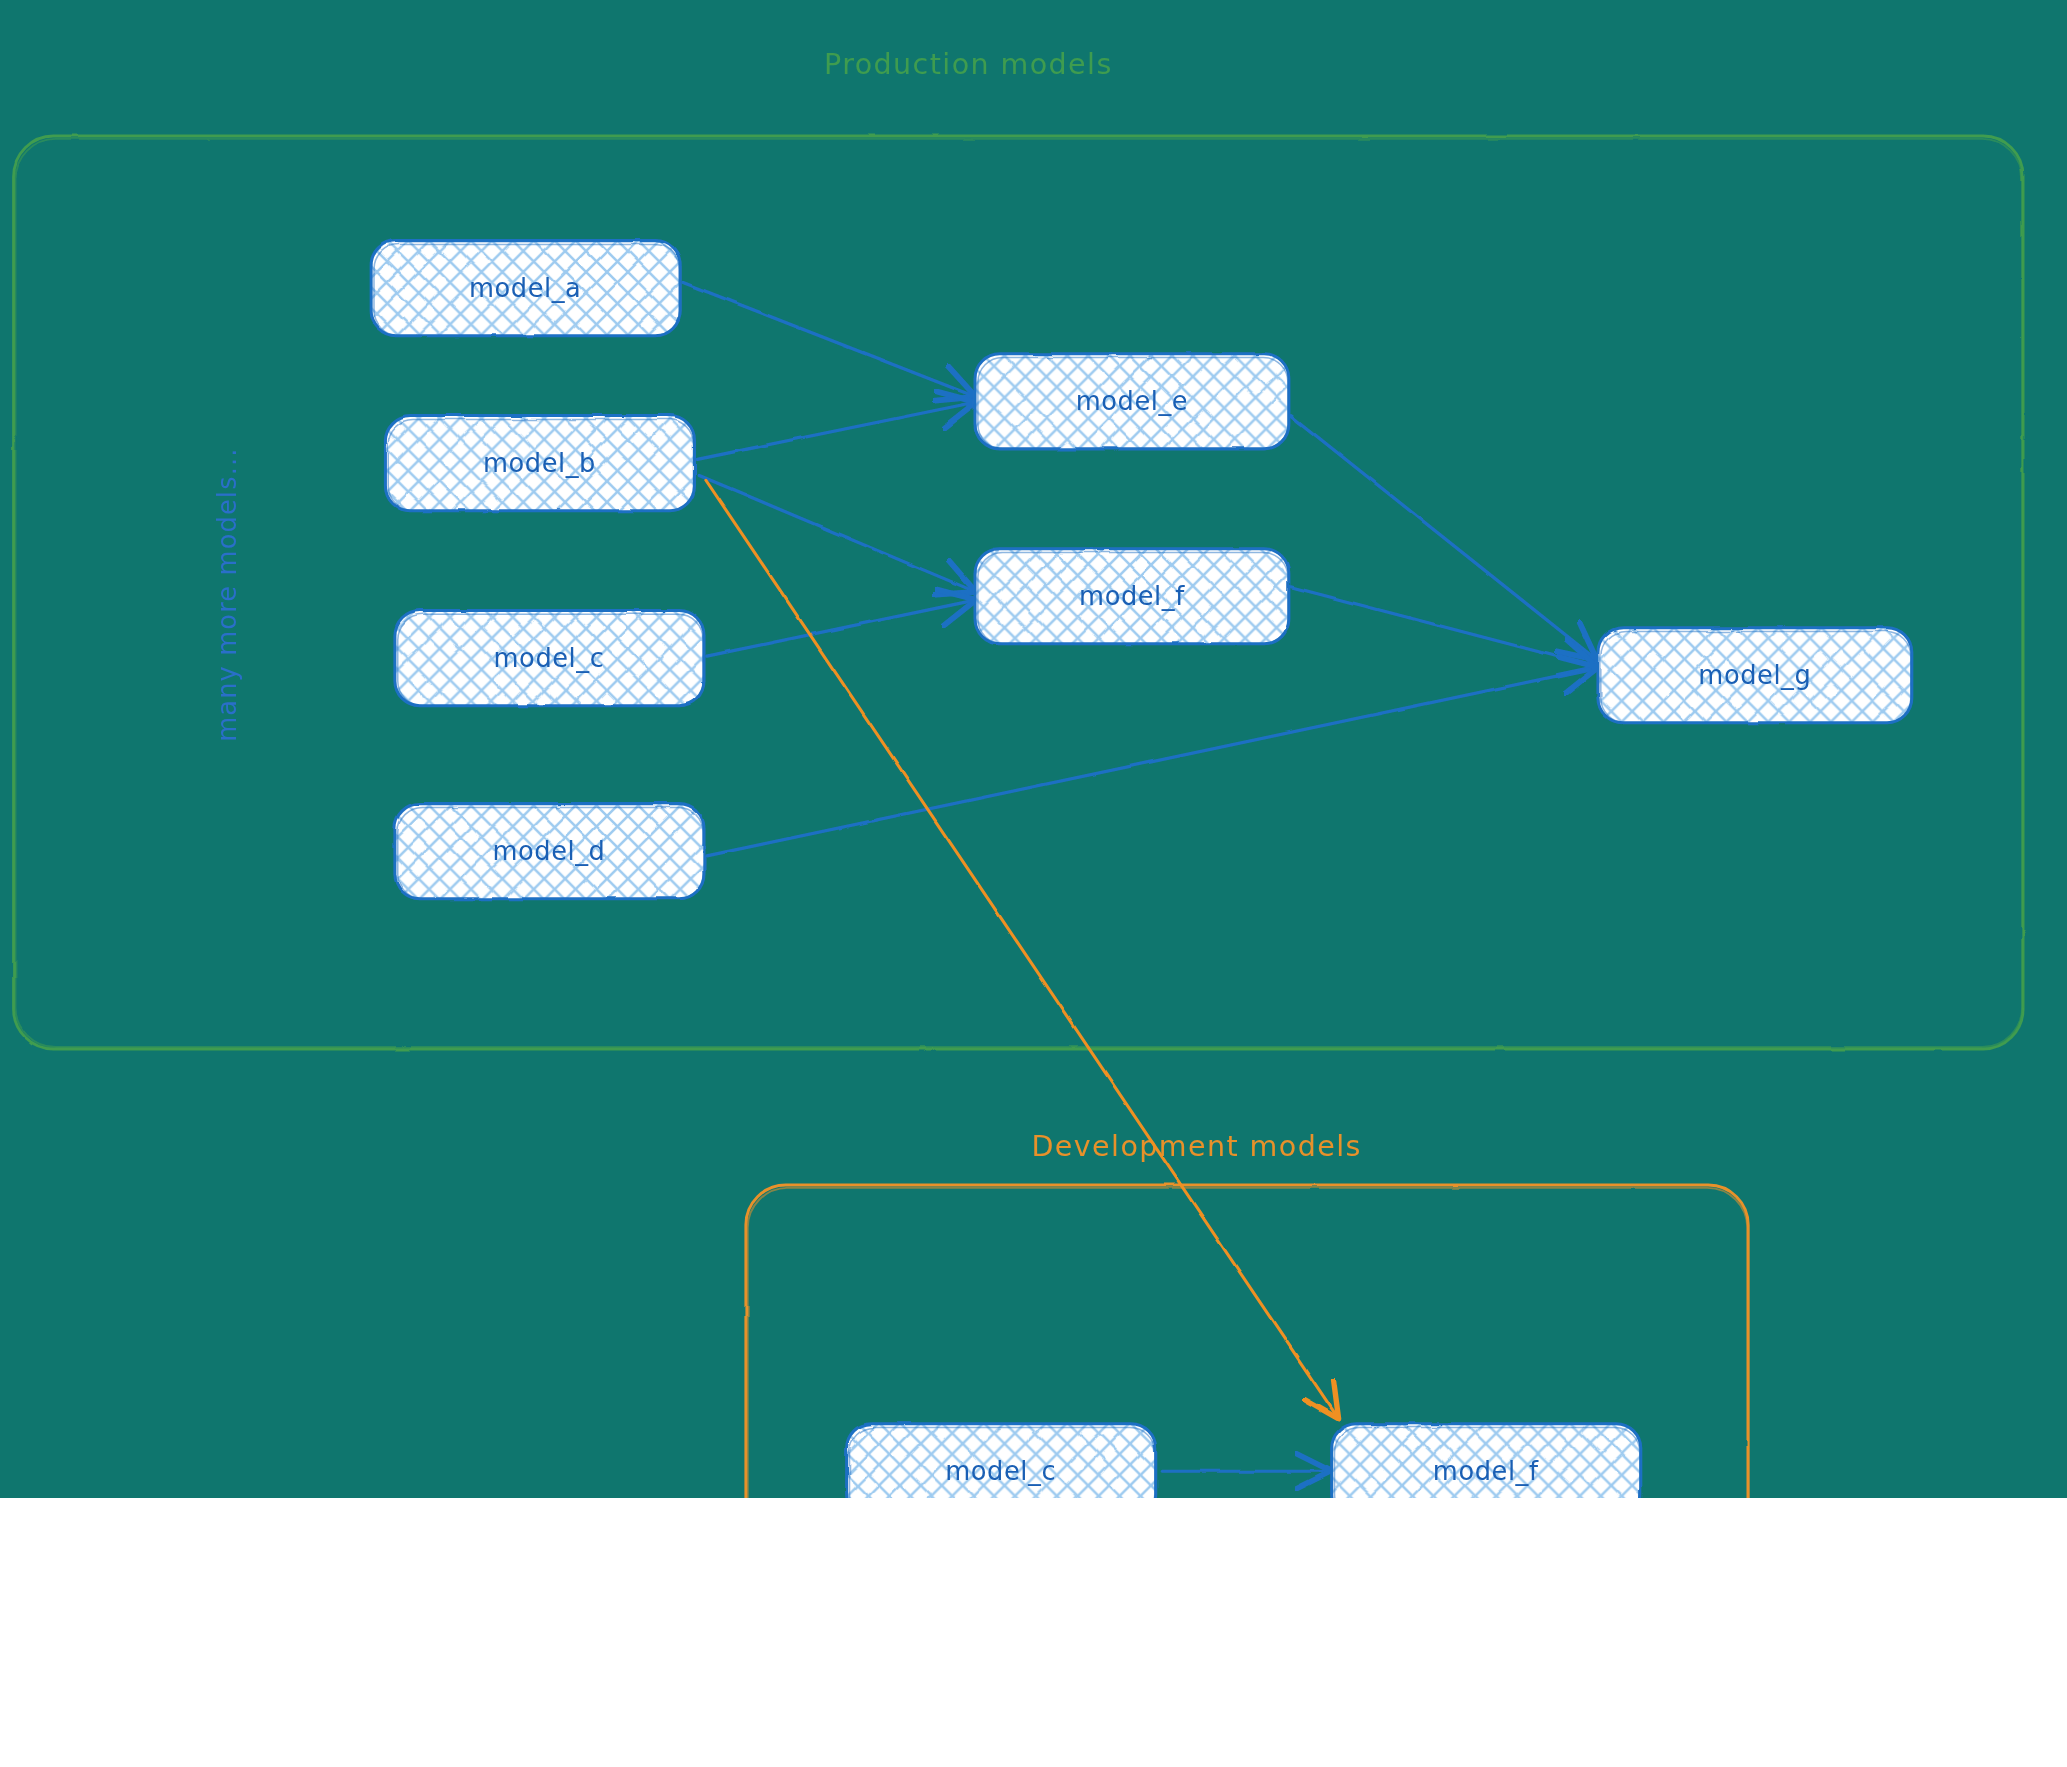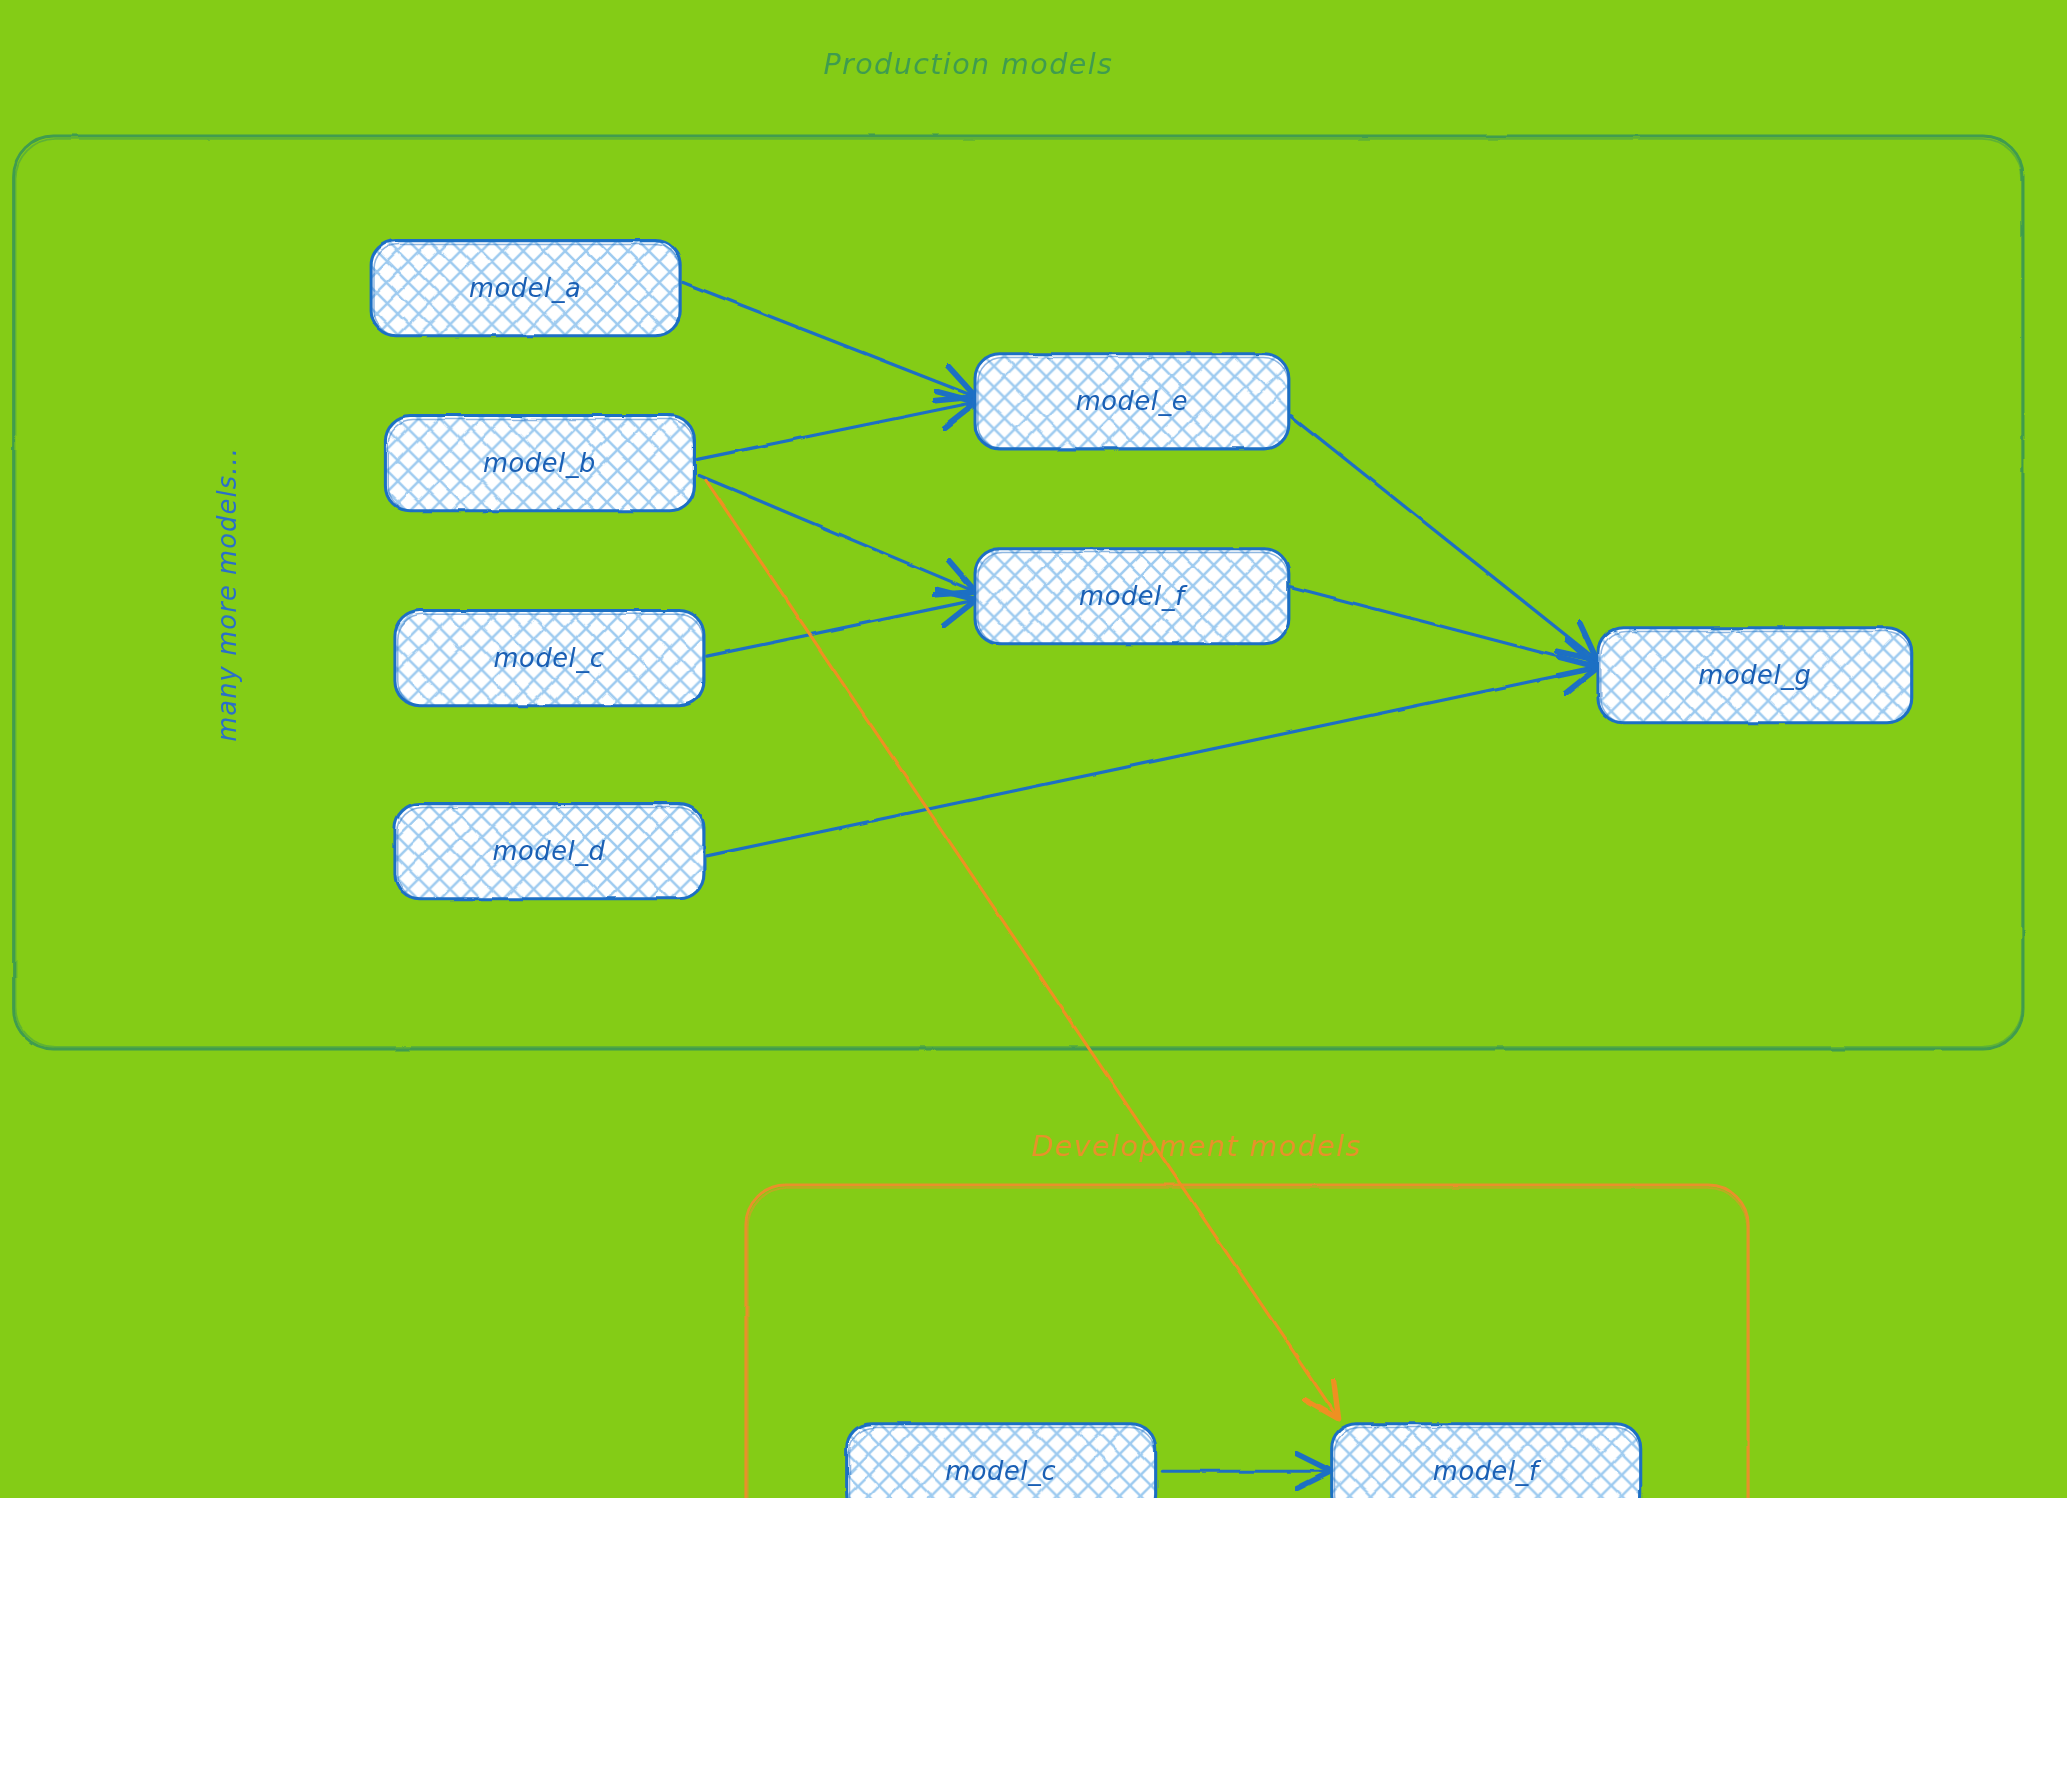--- a/index.html
+++ b/index.html
@@ -7,23 +7,22 @@
     padding: 0;
     background: #ffffff;
   }
   body {
     font-family: "DejaVu Sans", sans-serif;
   }
   #canvas {
     position: relative;
     width: 2068px;
     height: 1498px;
-    background: #84cc16;
+    background: #0f766e;
     overflow: hidden;
-    font-style: italic;
   }
   svg.diagram {
     position: absolute;
     top: 0;
     left: 0;
     width: 2068px;
     height: 1767px;
   }
   .grp-title {
     font-family: "DejaVu Sans", sans-serif;

